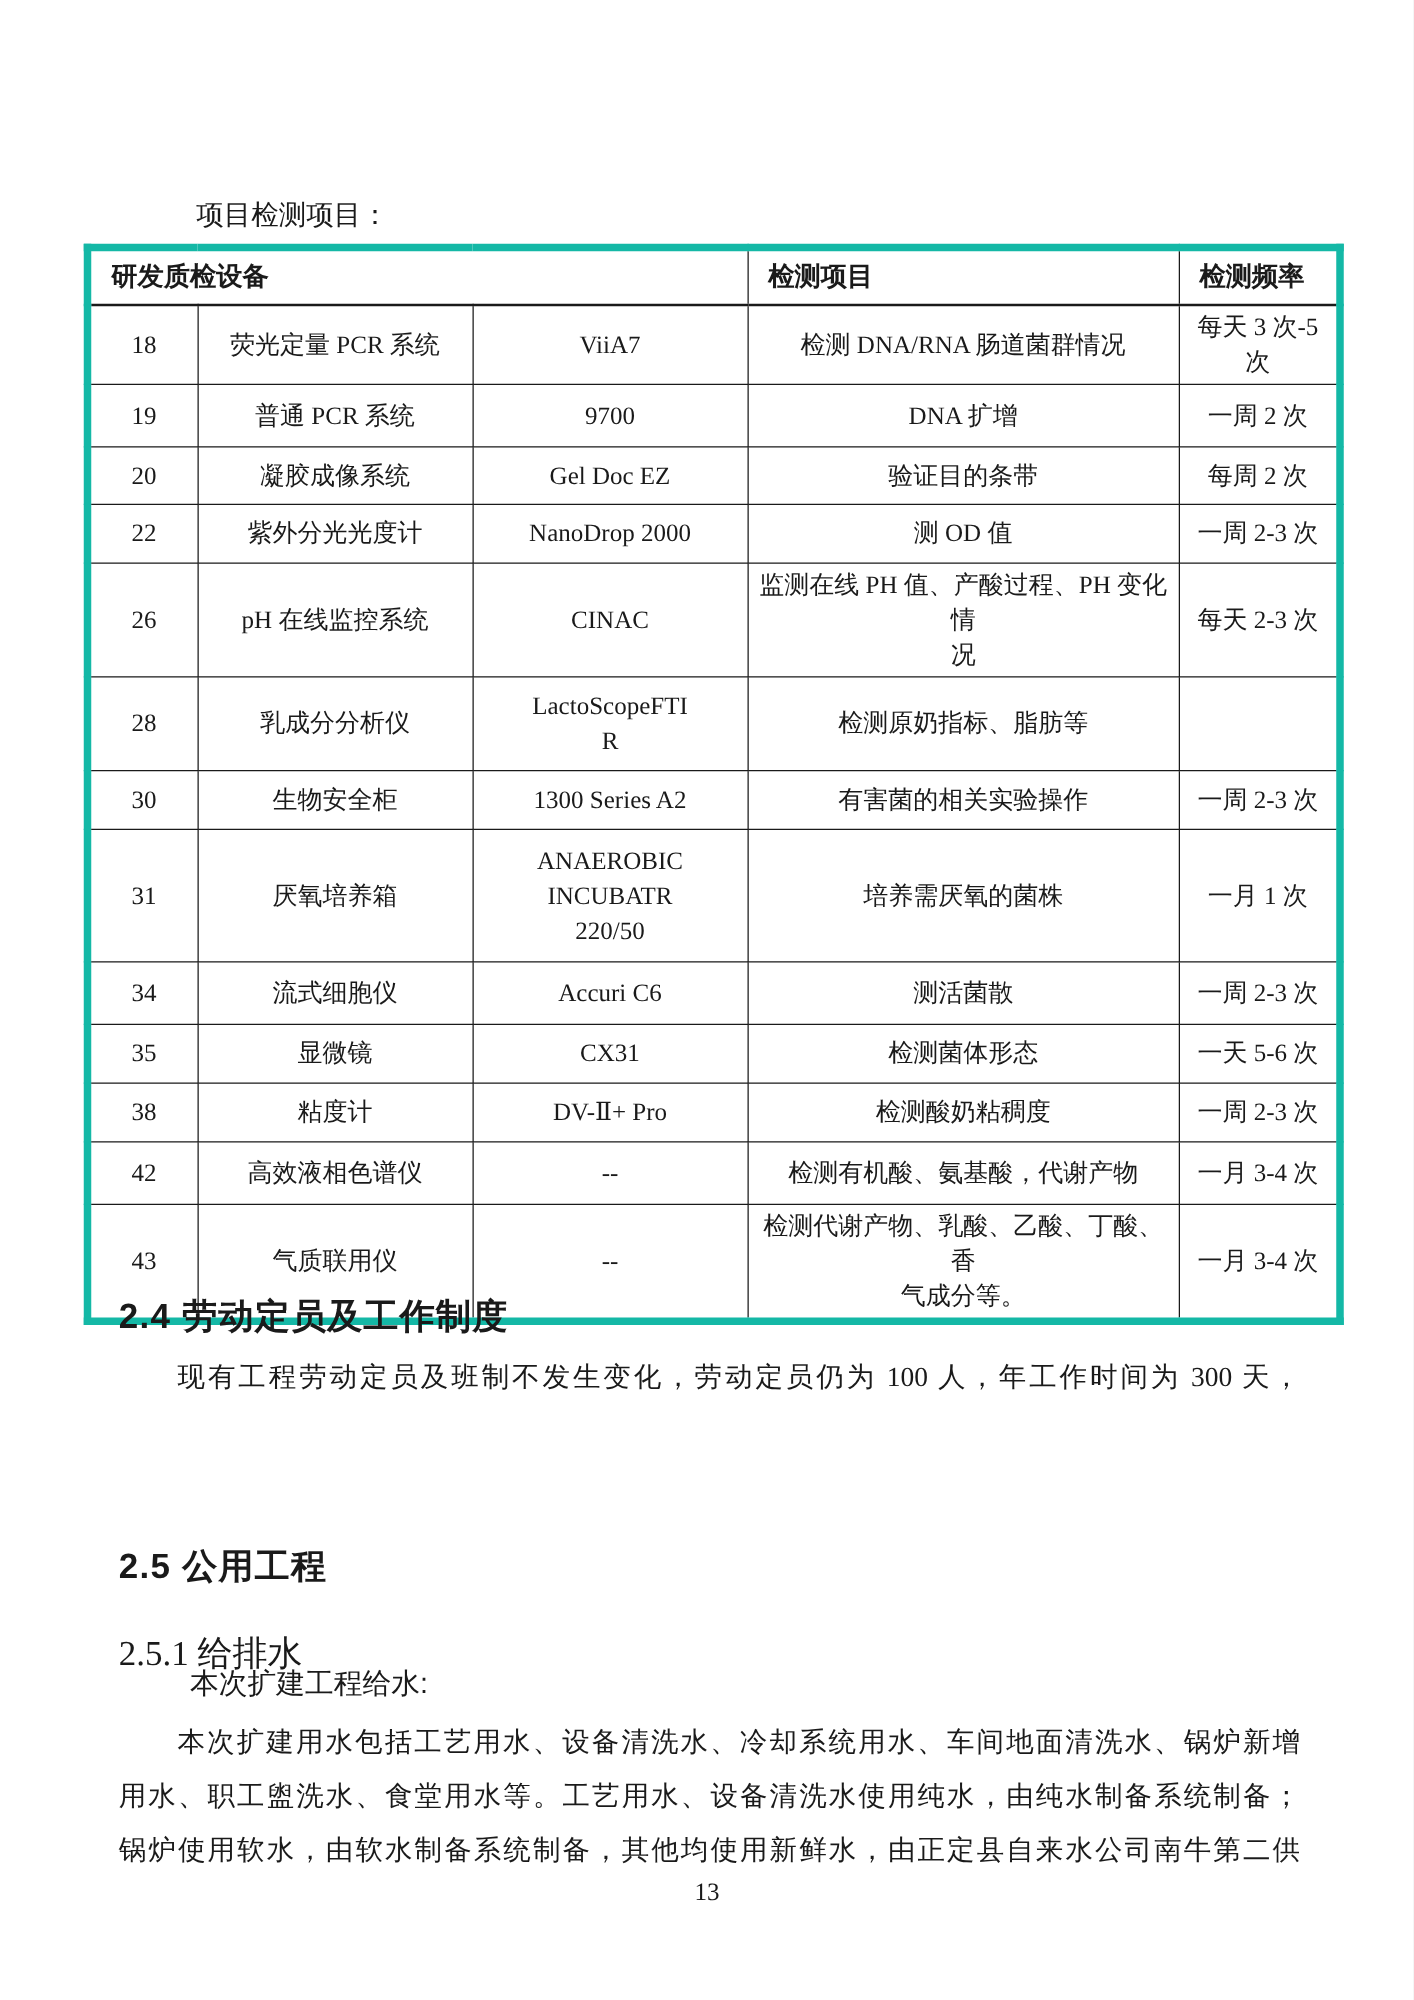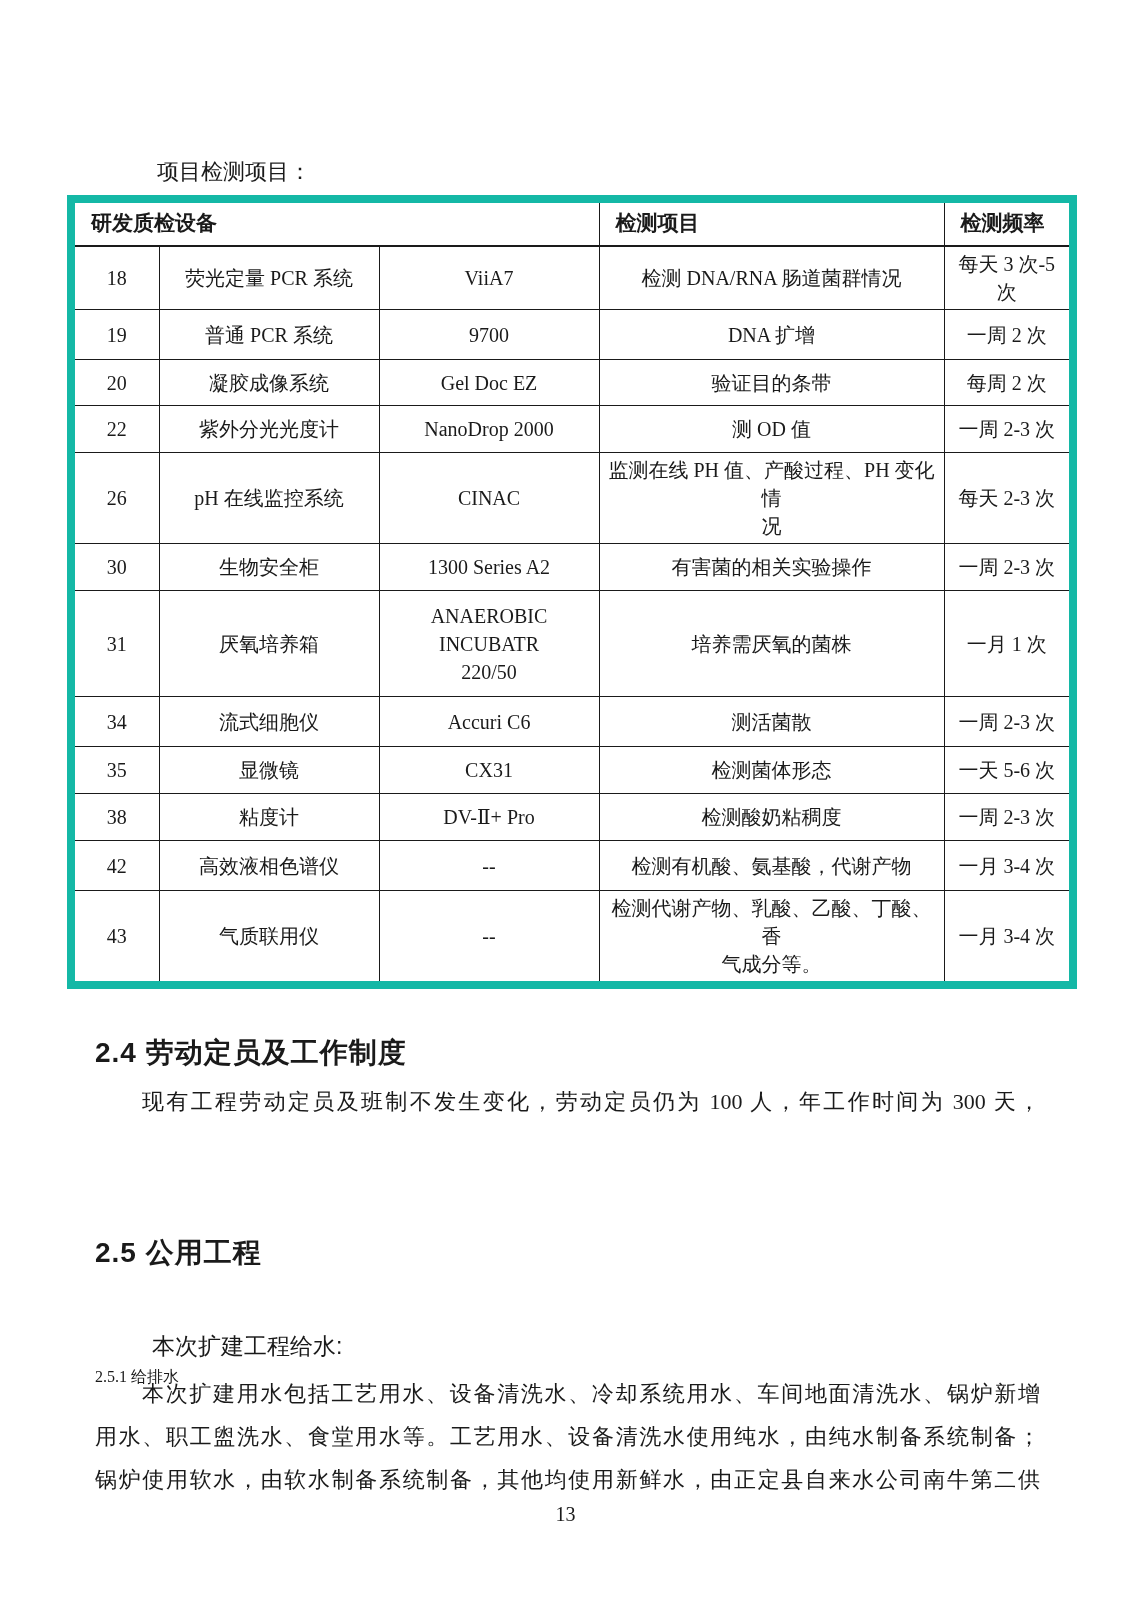--- a/index.html
+++ b/index.html
@@ -29,21 +29,21 @@
   }
 
   
   .qc-table {
     position: absolute;
     left: 67px;
     top: 195px;
     width: 1002px;
     border-collapse: collapse;
     table-layout: fixed;
-    border: 8px solid #14b8a6;
+    border: 6px solid #14b8a6;
     font-size: 20px;
   }
   .qc-table col.c1 { width: 88px; }
   .qc-table col.c2 { width: 220px; }
   .qc-table col.c3 { width: 220px; }
   .qc-table col.c4 { width: 345px; }
   .qc-table col.c5 { width: 129px; }
   .qc-table th {
     border: 1px solid #1a1a1a;
     border-bottom: 2px solid #1a1a1a;
@@ -73,22 +73,22 @@
     font-size: 28px;
     font-weight: bold;
     line-height: 34px;
     letter-spacing: 1px;
   }
   .h24 { left: 95px; top: 1036px; }
   .h25 { left: 95px; top: 1236px; }
   .h-minor {
     position: absolute;
     left: 95px;
-    top: 1362px;
-    font-size: 16px;
+    top: 1309px;
+    font-size: 28px;
     line-height: 30px;
   }
   .lead-bold {
     position: absolute;
     left: 152px;
     top: 1331px;
     font-family: "Liberation Sans", "DejaVu Sans", sans-serif;
     font-size: 23px;
     font-weight: normal;
     line-height: 30px;
@@ -174,20 +174,28 @@
           <td>一周 2-3 次</td>
         </tr>
         <tr style="height: 52px;">
           <td>26</td>
           <td>pH 在线监控系统</td>
           <td>CINAC</td>
           <td>监测在线 PH 值、产酸过程、PH 变化情
 况</td>
           <td>每天 2-3 次</td>
         </tr>
+        <tr style="height: 75px;">
+          <td>28</td>
+          <td>乳成分分析仪</td>
+          <td>LactoScopeFTI
+R</td>
+          <td>检测原奶指标、脂肪等</td>
+          <td></td>
+        </tr>
         <tr style="height: 47px;">
           <td>30</td>
           <td>生物安全柜</td>
           <td>1300 Series A2</td>
           <td>有害菌的相关实验操作</td>
           <td>一周 2-3 次</td>
         </tr>
         <tr style="height: 106px;">
           <td>31</td>
           <td>厌氧培养箱</td>

